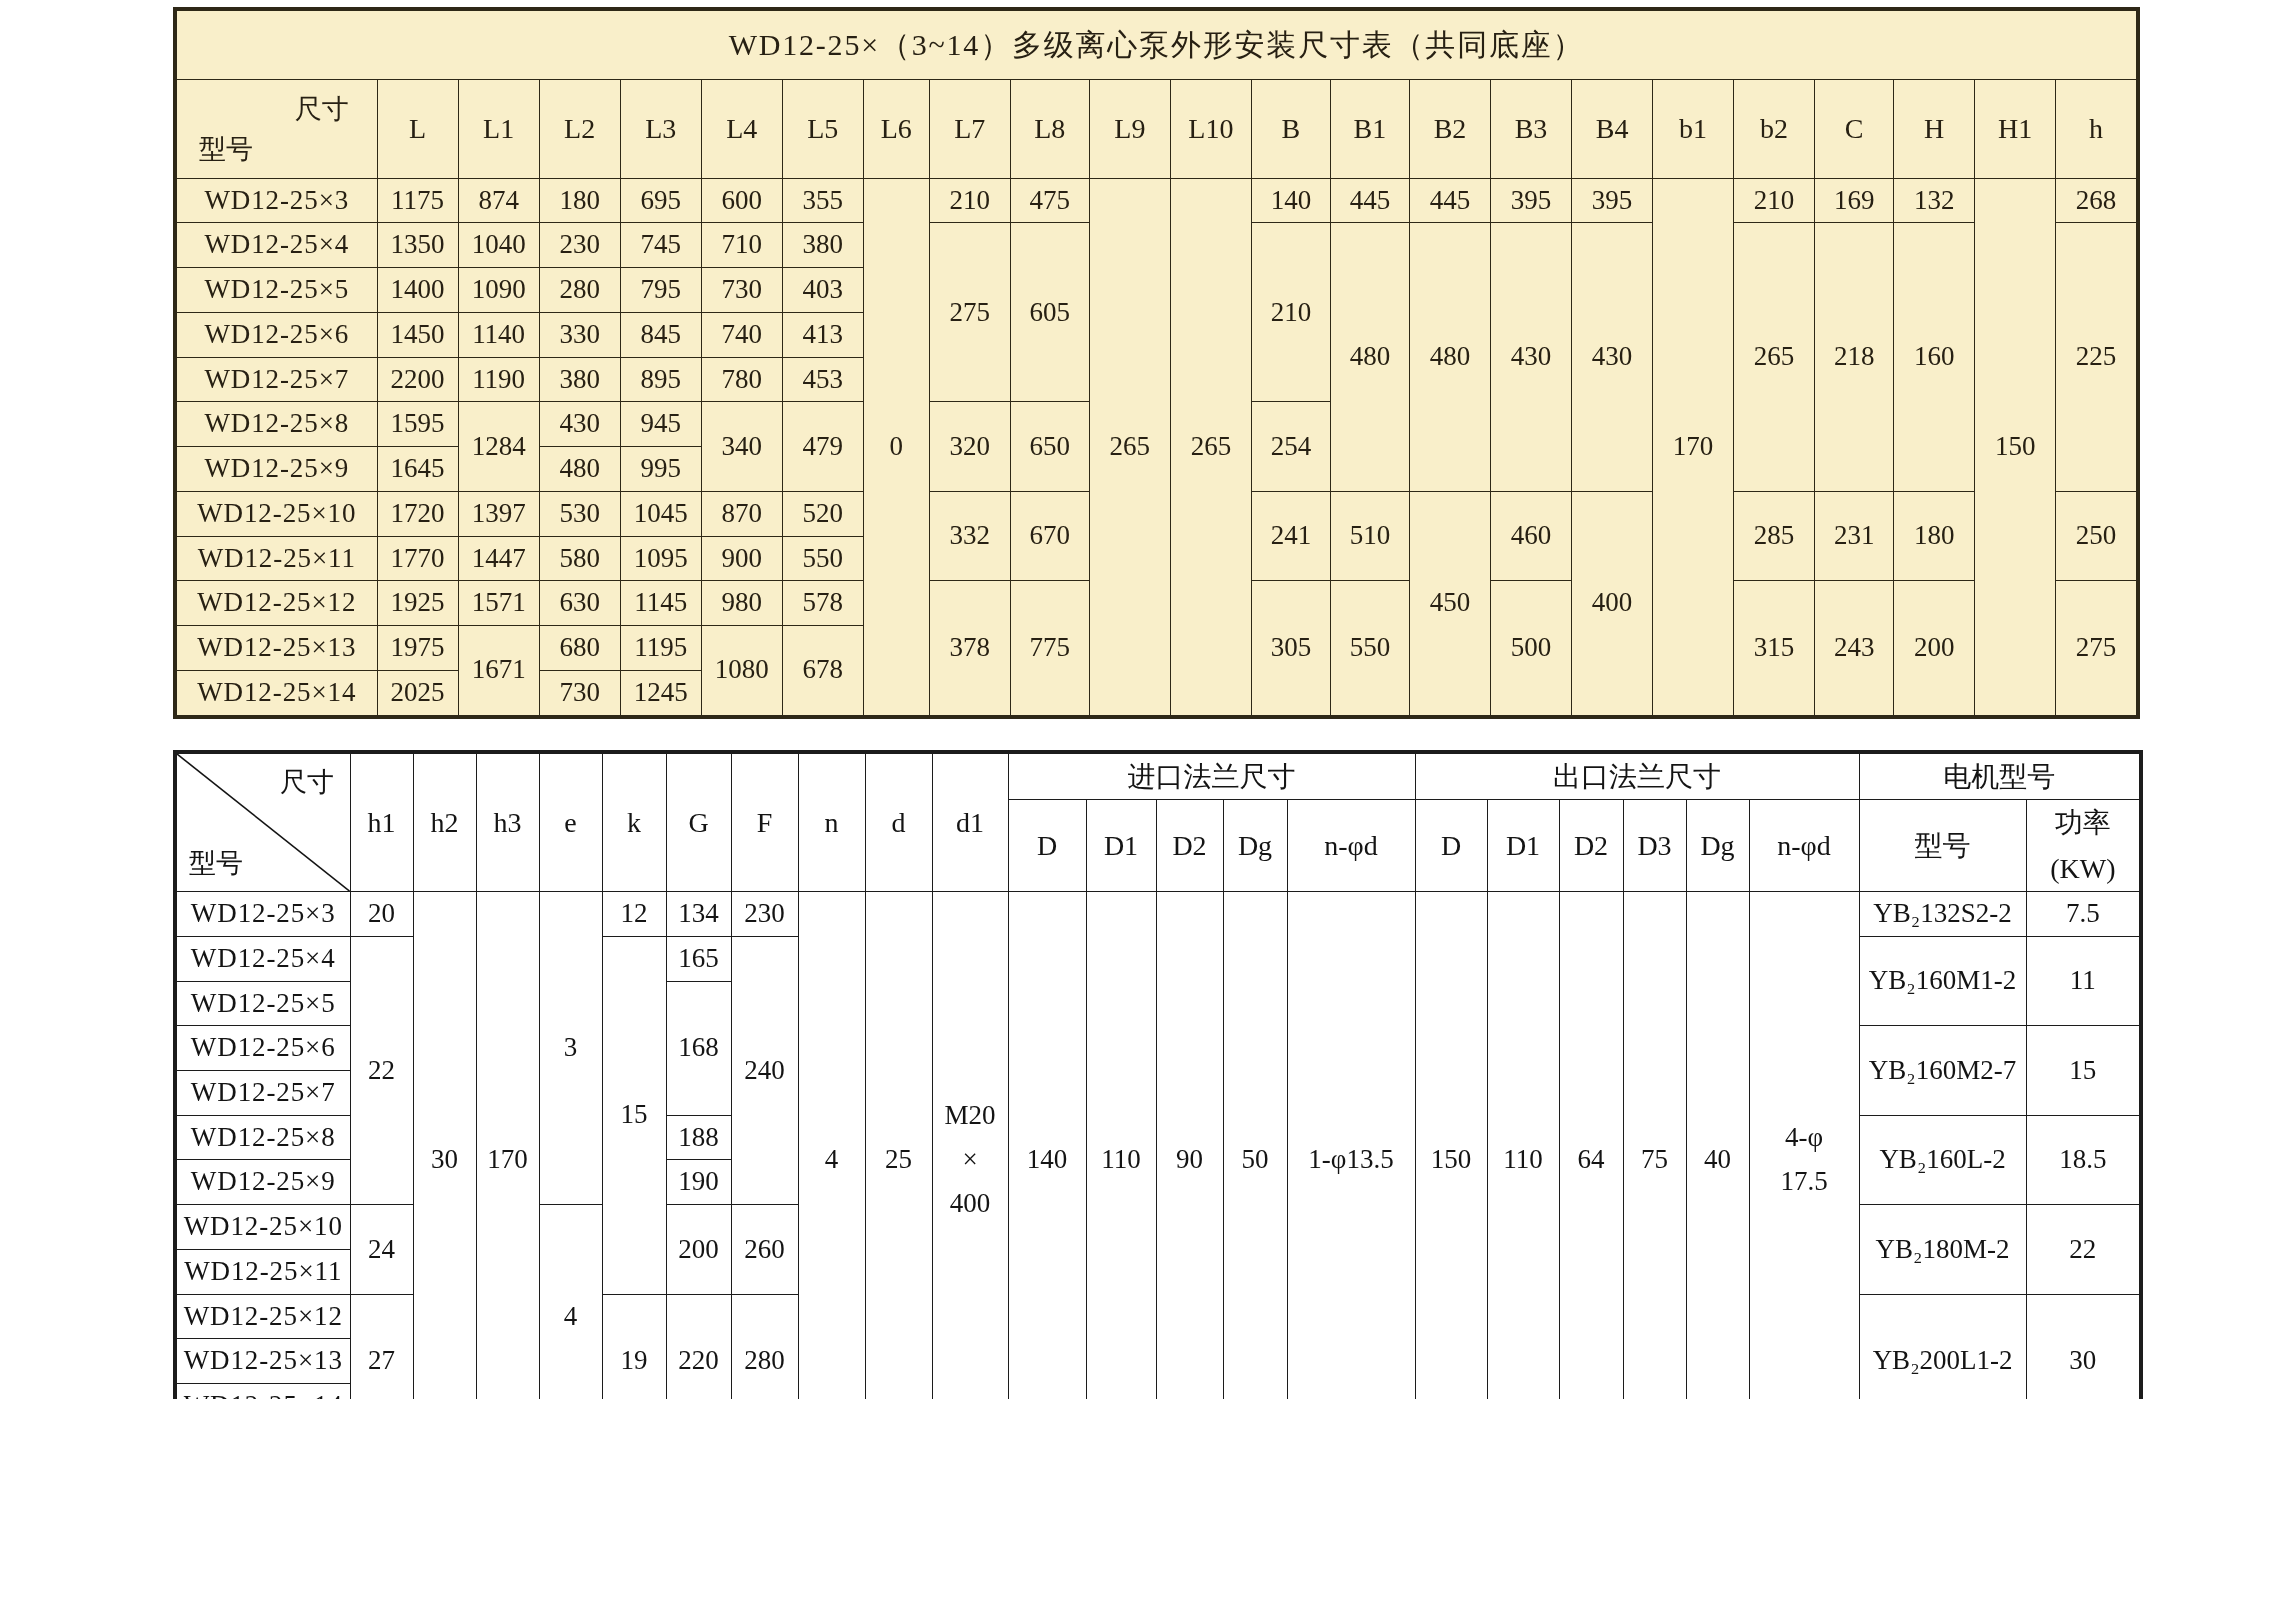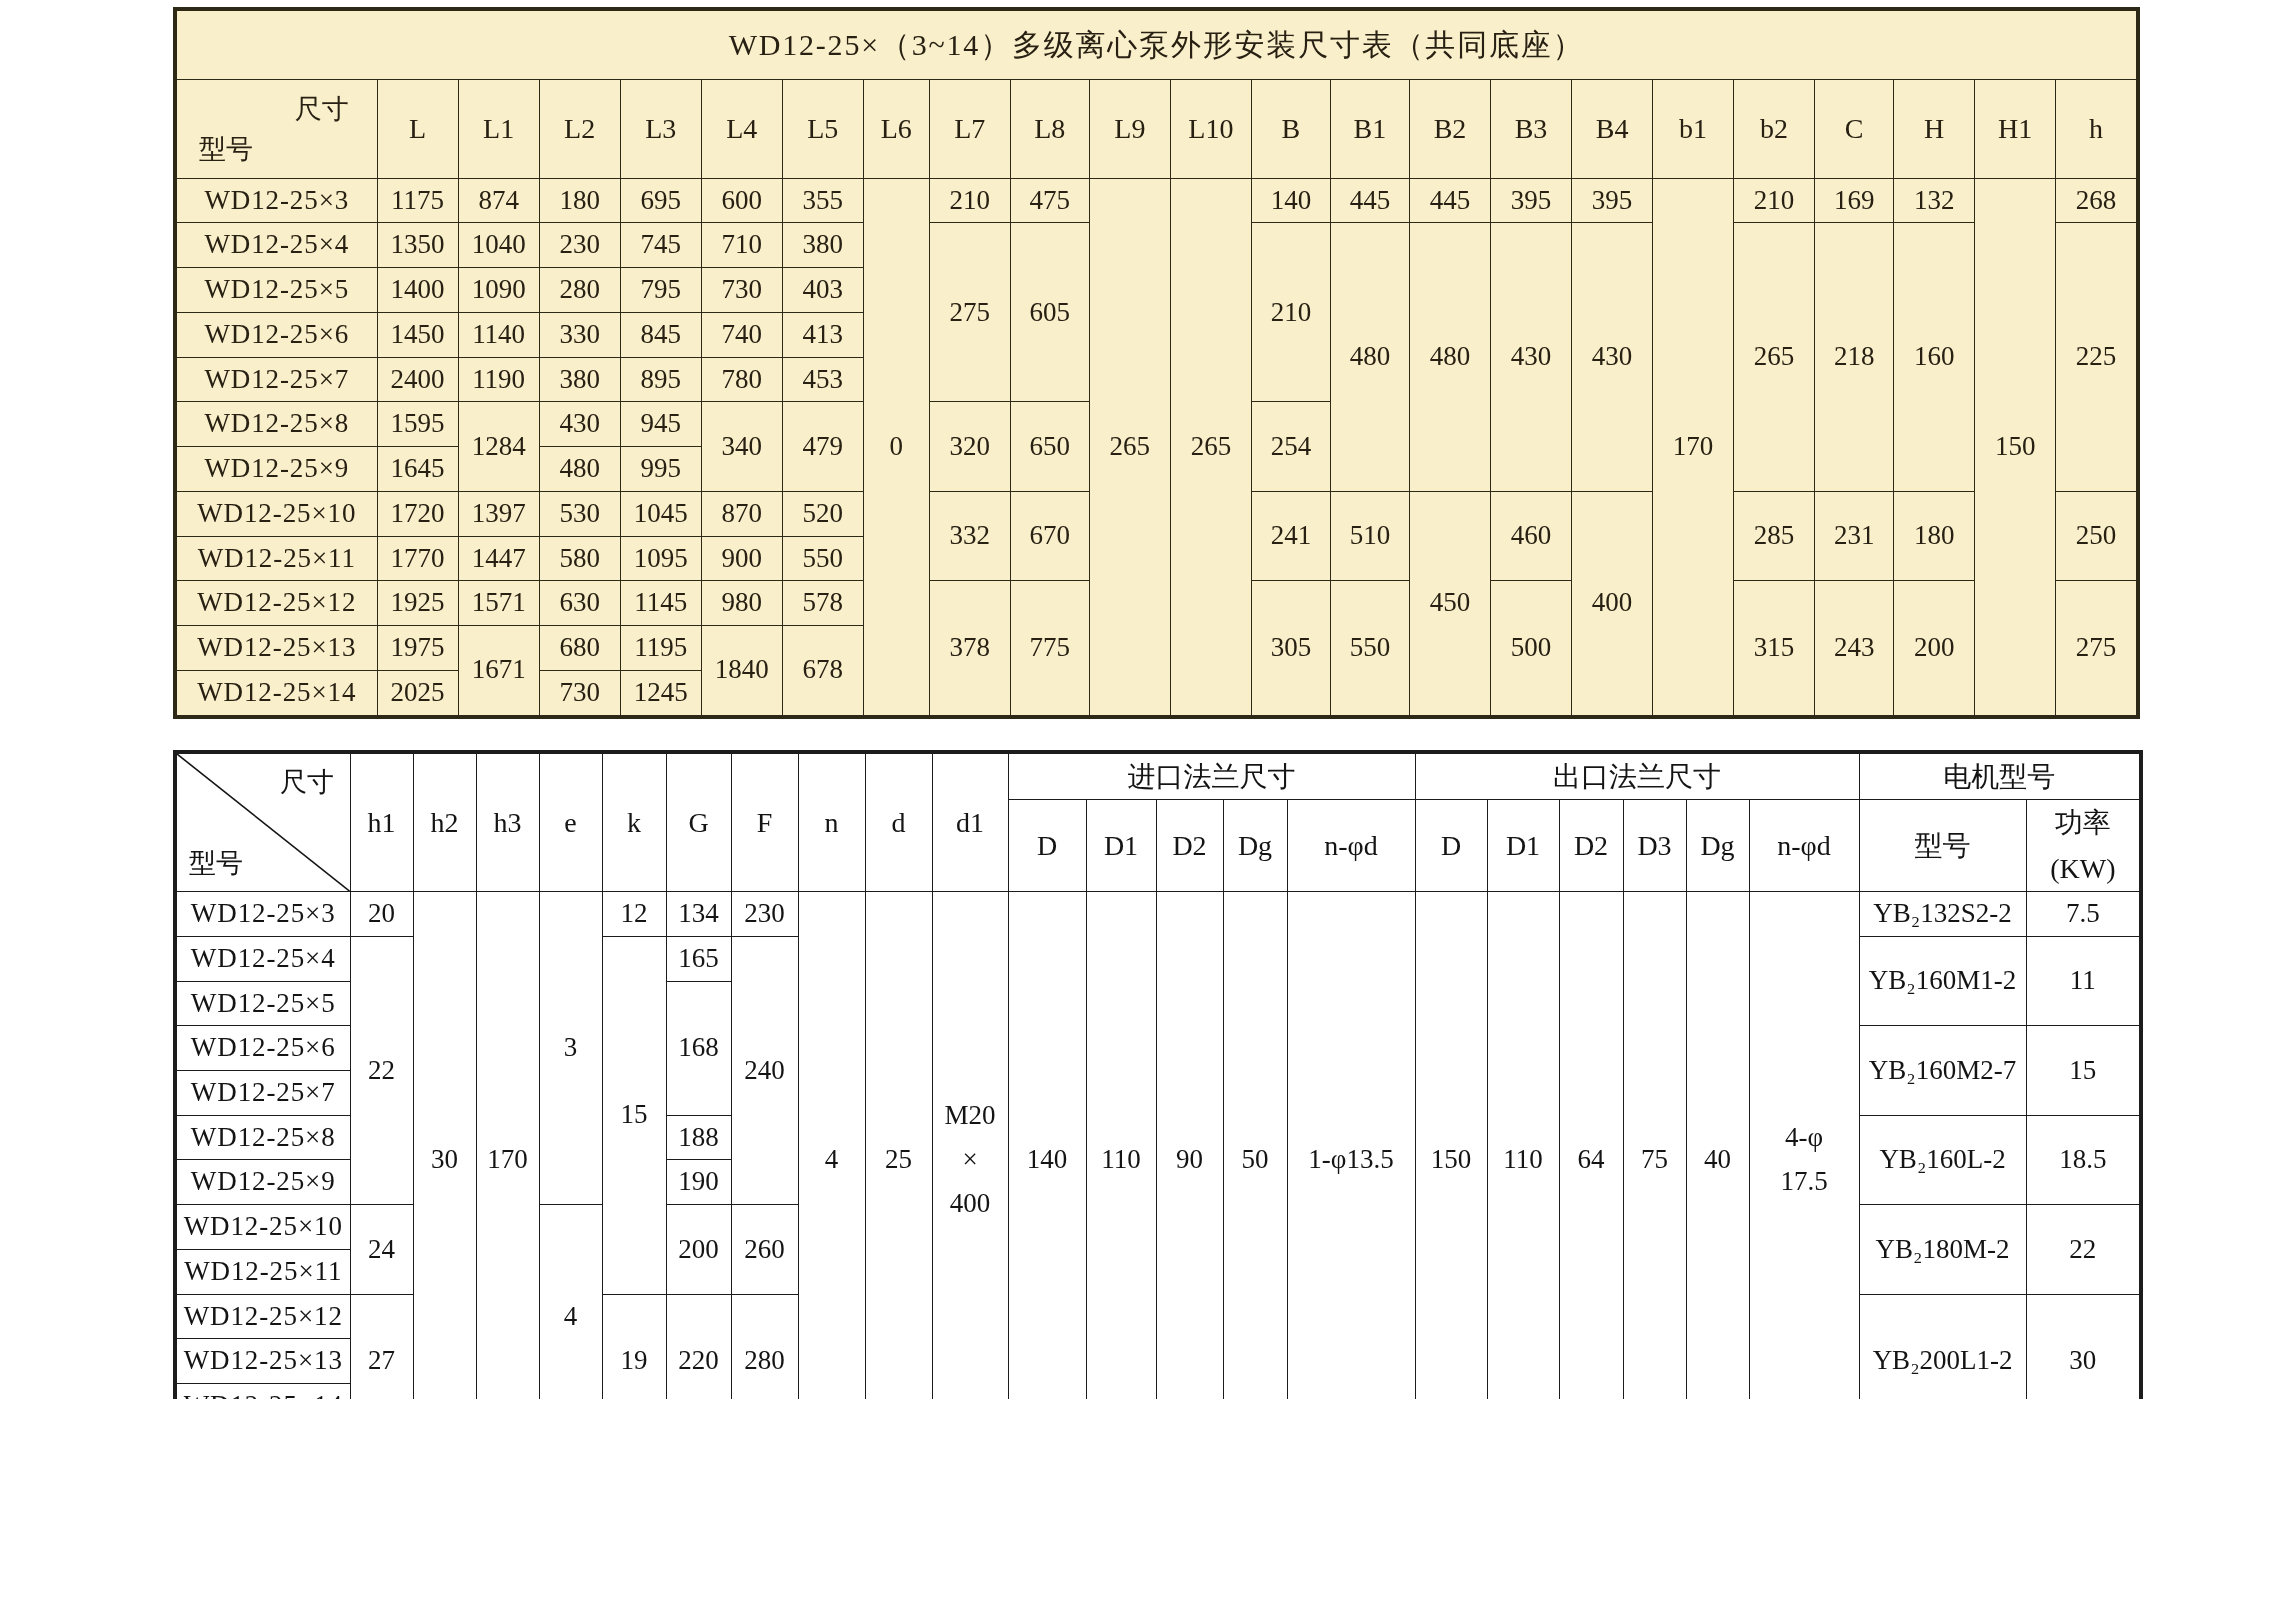--- a/index.html
+++ b/index.html
@@ -143,21 +143,21 @@
             <td class="model-cell">WD12-25×6</td>
             <td class="value-cell">1450</td>
             <td class="value-cell">1140</td>
             <td class="value-cell">330</td>
             <td class="value-cell">845</td>
             <td class="value-cell">740</td>
             <td class="value-cell">413</td>
           </tr>
           <tr style="height: 44px;">
             <td class="model-cell">WD12-25×7</td>
-            <td class="value-cell">2400</td>
+            <td class="value-cell">2200</td>
             <td class="value-cell">1190</td>
             <td class="value-cell">380</td>
             <td class="value-cell">895</td>
             <td class="value-cell">780</td>
             <td class="value-cell">453</td>
           </tr>
           <tr style="height: 44px;">
             <td class="model-cell">WD12-25×8</td>
             <td class="value-cell">1595</td>
             <td class="value-cell" rowspan="2">1284</td>
@@ -221,21 +221,21 @@
             <td class="value-cell" rowspan="3">243</td>
             <td class="value-cell" rowspan="3">200</td>
             <td class="value-cell" rowspan="3">275</td>
           </tr>
           <tr style="height: 44px;">
             <td class="model-cell">WD12-25×13</td>
             <td class="value-cell">1975</td>
             <td class="value-cell" rowspan="2">1671</td>
             <td class="value-cell">680</td>
             <td class="value-cell">1195</td>
-            <td class="value-cell" rowspan="2">1840</td>
+            <td class="value-cell" rowspan="2">1080</td>
             <td class="value-cell" rowspan="2">678</td>
           </tr>
           <tr style="height: 44px;">
             <td class="model-cell">WD12-25×14</td>
             <td class="value-cell">2025</td>
             <td class="value-cell">730</td>
             <td class="value-cell">1245</td>
           </tr>
         </tbody>
       </table>

